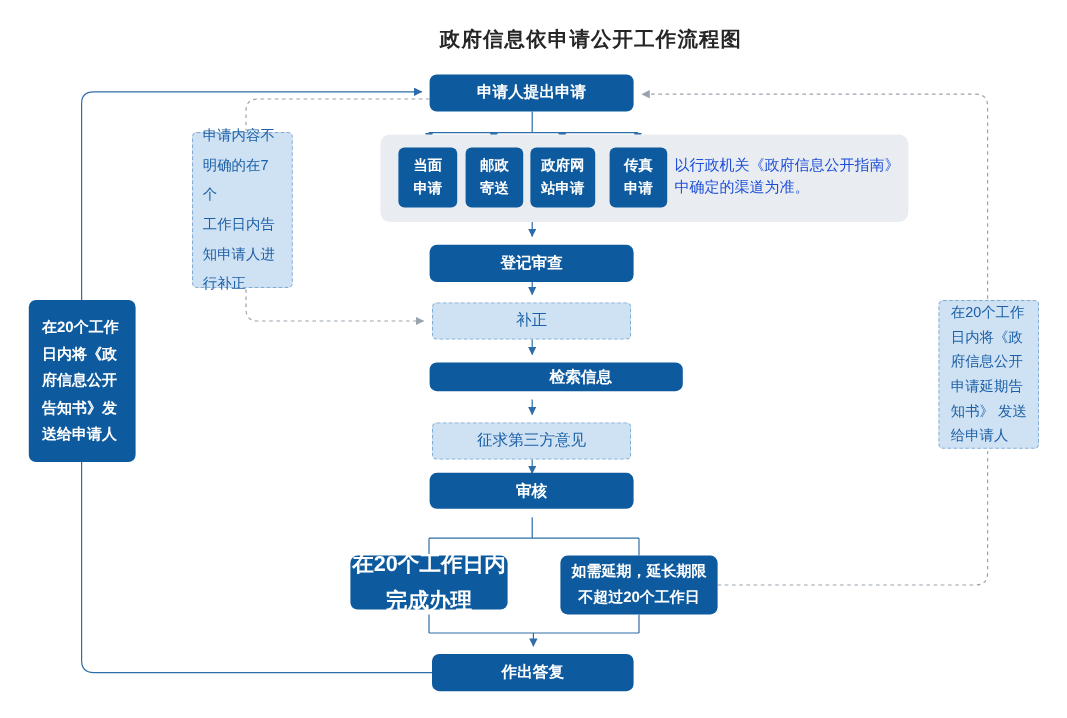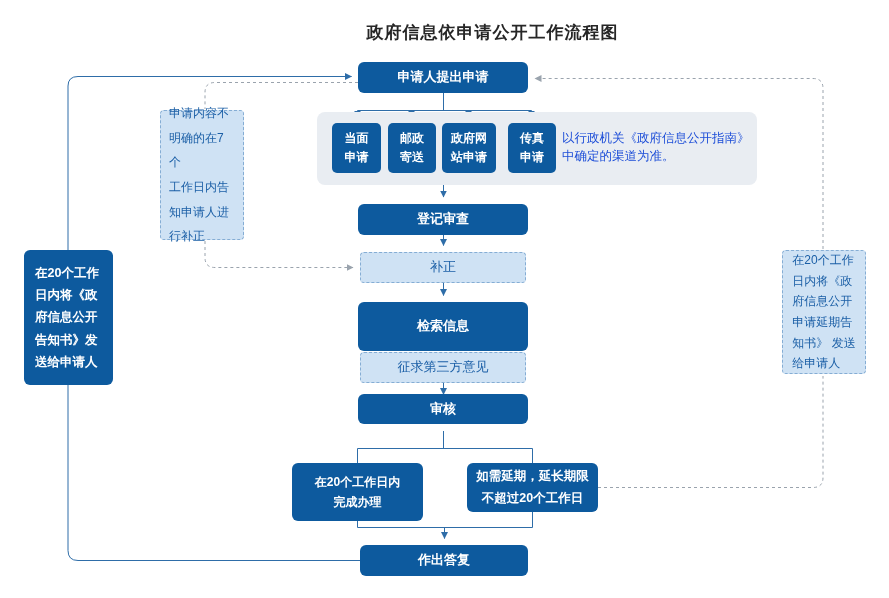--- a/index.html
+++ b/index.html
@@ -20,24 +20,24 @@
   .ch{font-size:12px;line-height:1.55;border-radius:5px;}
   #ch1{left:332px;top:123px;width:49px;height:50px;}
   #ch2{left:388px;top:123px;width:48px;height:50px;}
   #ch3{left:442px;top:123px;width:54px;height:50px;}
   #ch4{left:508px;top:123px;width:48px;height:50px;}
   .note{position:absolute;left:562px;top:129px;width:195px;color:#1d4ed8;font-size:12.5px;
         line-height:1.45;white-space:pre-line;z-index:3;text-align:left;}
   #start{left:358px;top:62px;width:170px;height:31px;}
   #register{left:358px;top:204px;width:170px;height:31px;}
   #correction{left:360px;top:252px;width:166px;height:31px;}
-  #search{left:358px;top:302px;width:170px;height:49px;}
+  #search{left:358px;top:302px;width:170px;height:24px;padding-left:41px;}
   #third{left:360px;top:352px;width:166px;height:31px;}
   #review{left:358px;top:394px;width:170px;height:30px;}
-  #complete{left:292px;top:463px;width:131px;height:58px;font-size:12px;line-height:1.7;}
+  #complete{left:292px;top:463px;width:131px;height:45px;font-size:18px;line-height:1.7;}
   #extend{left:467px;top:463px;width:131px;height:49px;font-size:12.5px;line-height:1.7;}
   #reply{left:360px;top:545px;width:168px;height:31px;}
   #left-notice{left:24px;top:250px;width:89px;height:135px;font-size:12.5px;line-height:1.78;
                text-align:left;padding:0 11px;box-sizing:border-box;justify-content:flex-start;}
   #corr-tip{left:160px;top:110px;width:84px;height:130px;font-size:12px;line-height:2.05;
             text-align:left;padding:16px 8px;}
   #right-notice{left:782px;top:250px;width:84px;height:124px;font-size:12px;line-height:1.72;
                 text-align:left;padding:0 8px;}
 </style>
 </head>

